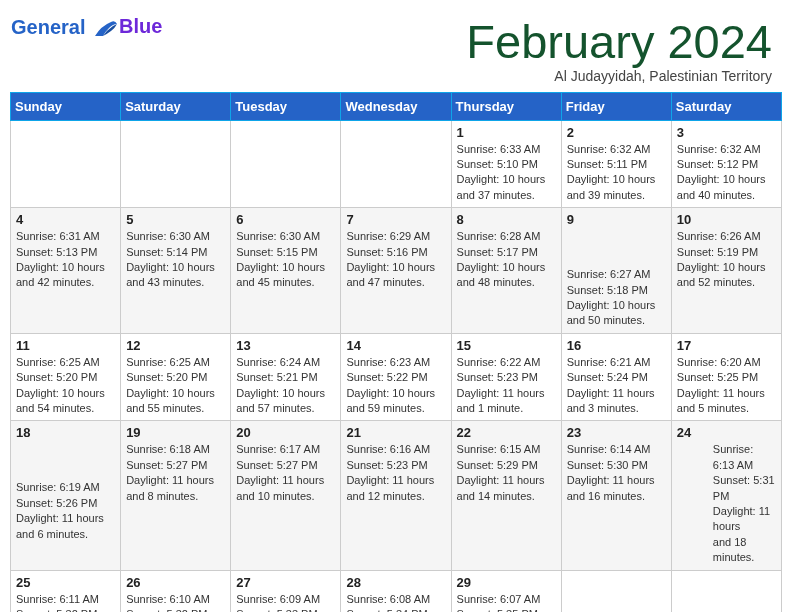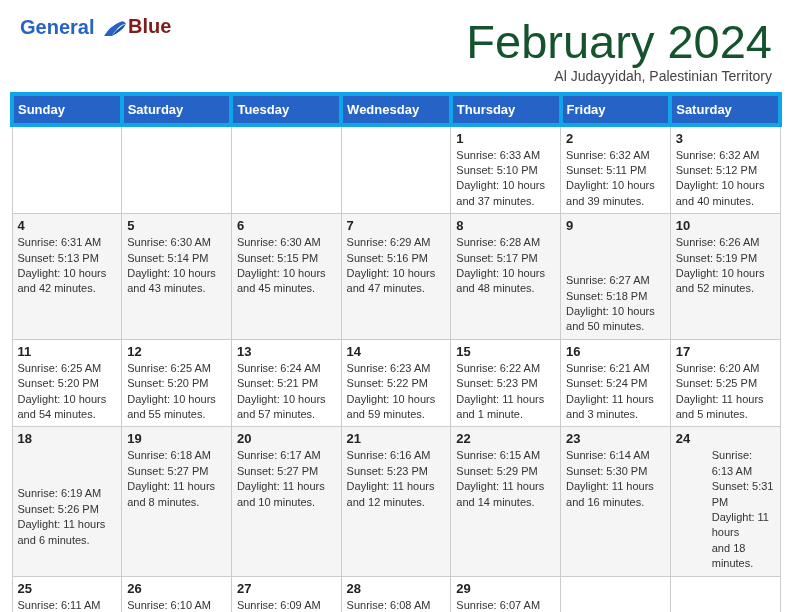--- a/index.html
+++ b/index.html
@@ -6,21 +6,21 @@
     body {
       font-family: Arial, sans-serif;
       background: #fff;
       width: 792px;
       min-height: 612px;
     }
     .header {
       display: flex;
       justify-content: space-between;
       align-items: flex-start;
-      padding: 16px 20px 8px 20px;
+      padding: 16px 20px 8px 11px;
     }
     .logo {
       display: flex;
       align-items: center;
     }
     .title-block {
       text-align: right;
     }
     .title-block h1 {
       font-size: 47px;
@@ -42,21 +42,21 @@
     }
     .calendar-wrapper {
       padding: 0 10px 10px 10px;
     }
     .calendar thead tr th {
       background: #2563c7;
       color: #fff;
       font-size: 13px;
       font-weight: bold;
       padding: 6px 4px;
-      border: 4px solid #0ea5e9;
+      border: 1px solid #0ea5e9;
       text-align: left;
     }
     .calendar tbody tr td {
       vertical-align: top;
       border: 1px solid #ccc;
       padding: 4px 5px;
       font-size: 11px;
       color: #333;
       background: #fff;
       height: 82px;
@@ -87,21 +87,21 @@
   <div class="logo">
     <div>
       <div style="display:flex;align-items:center;">
         <div style="font-size:20px;font-weight:bold;color:#333;line-height:1.1;">
           <span style="color:#2563c7;">General</span>
           <svg width="26" height="22" viewBox="0 0 26 22" style="display:inline-block;vertical-align:middle;margin-left:2px;">
             <path d="M2 18 Q8 8 18 4 Q22 2 24 6 Q20 6 16 10 Q12 14 10 18 Z" fill="#2563c7"></path>
             <path d="M10 18 Q14 12 20 8 Q22 7 24 6 Q22 10 18 13 Q14 16 10 18 Z" fill="#1a4fa0"></path>
           </svg>
         </div>
-        <div style="font-size:20px;font-weight:bold;color:#7f1d1d;margin-top:-2px;">Blue</div>
+        <div style="font-size:20px;font-weight:bold;color:#6d28d9;margin-top:-2px;">Blue</div>
       </div>
     </div>
   </div>
   <div class="title-block">
     <h1>February 2024</h1>
     <h2>Al Judayyidah, Palestinian Territory</h2>
   </div>
 </div>
 
 <div class="calendar-wrapper">

